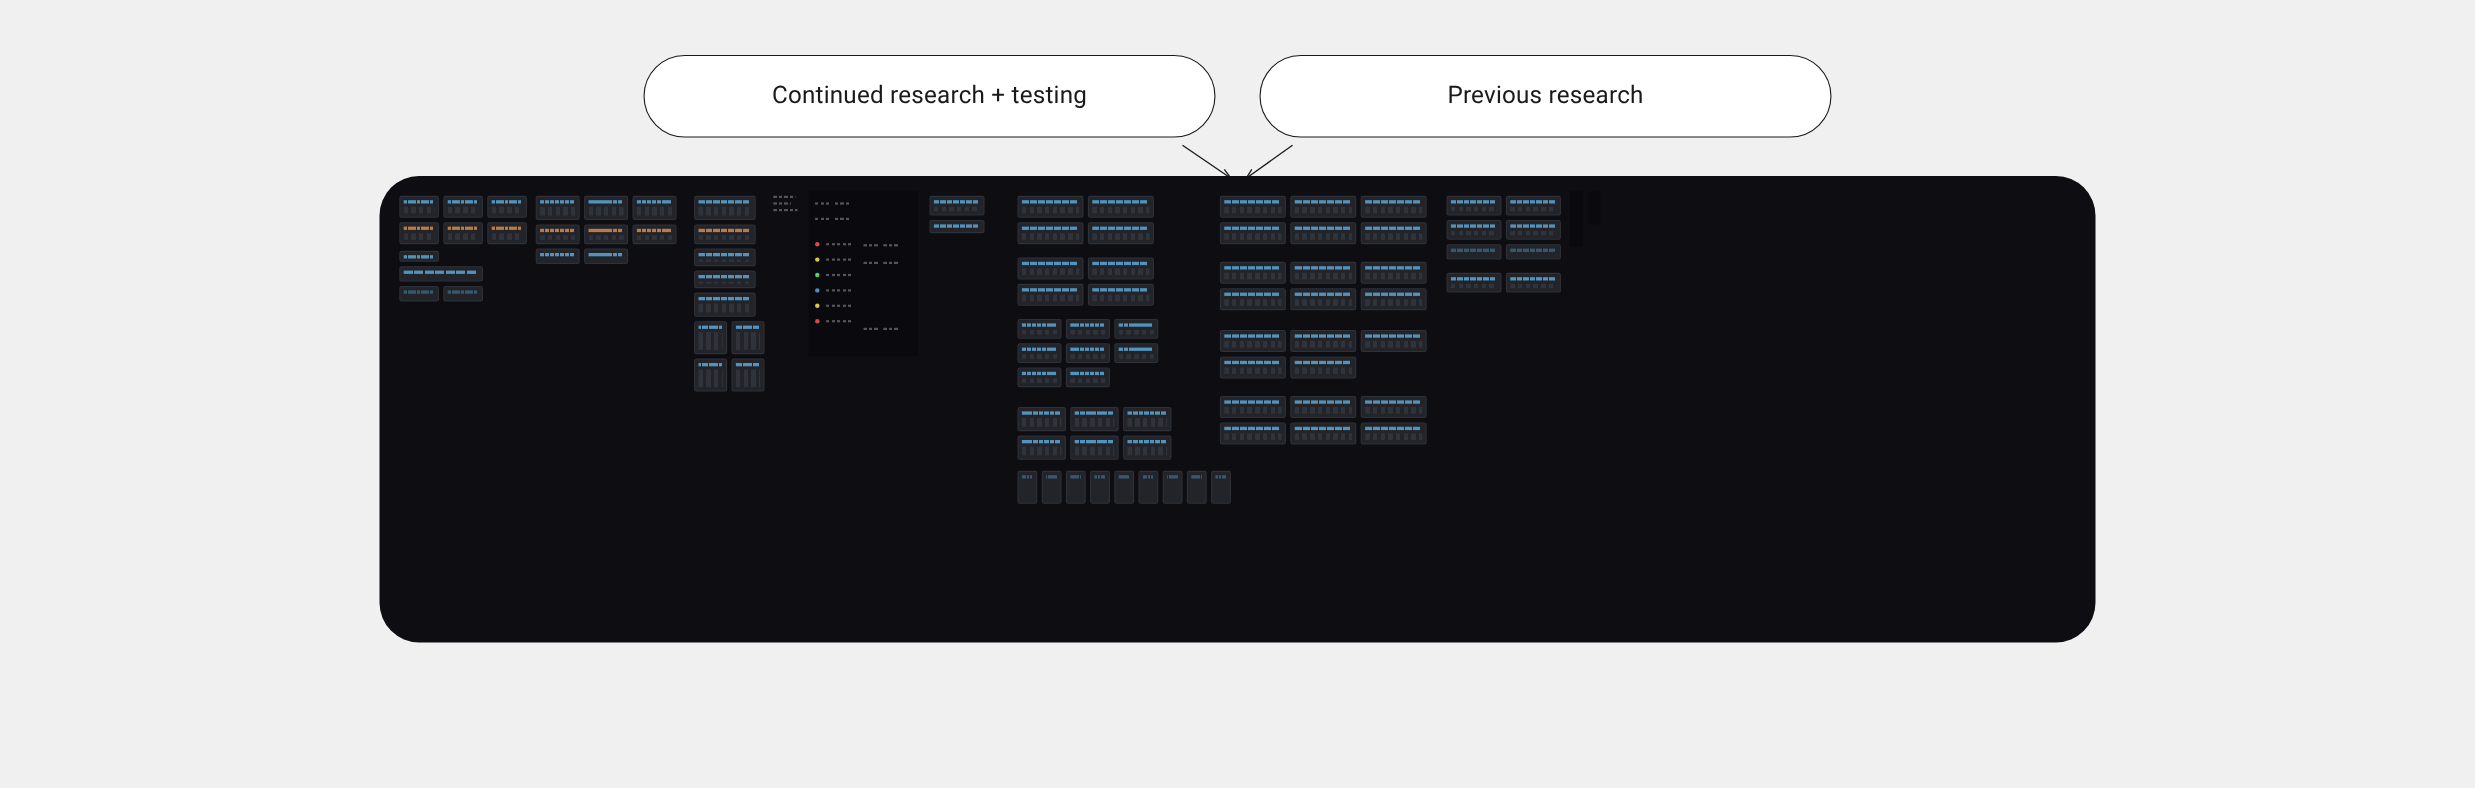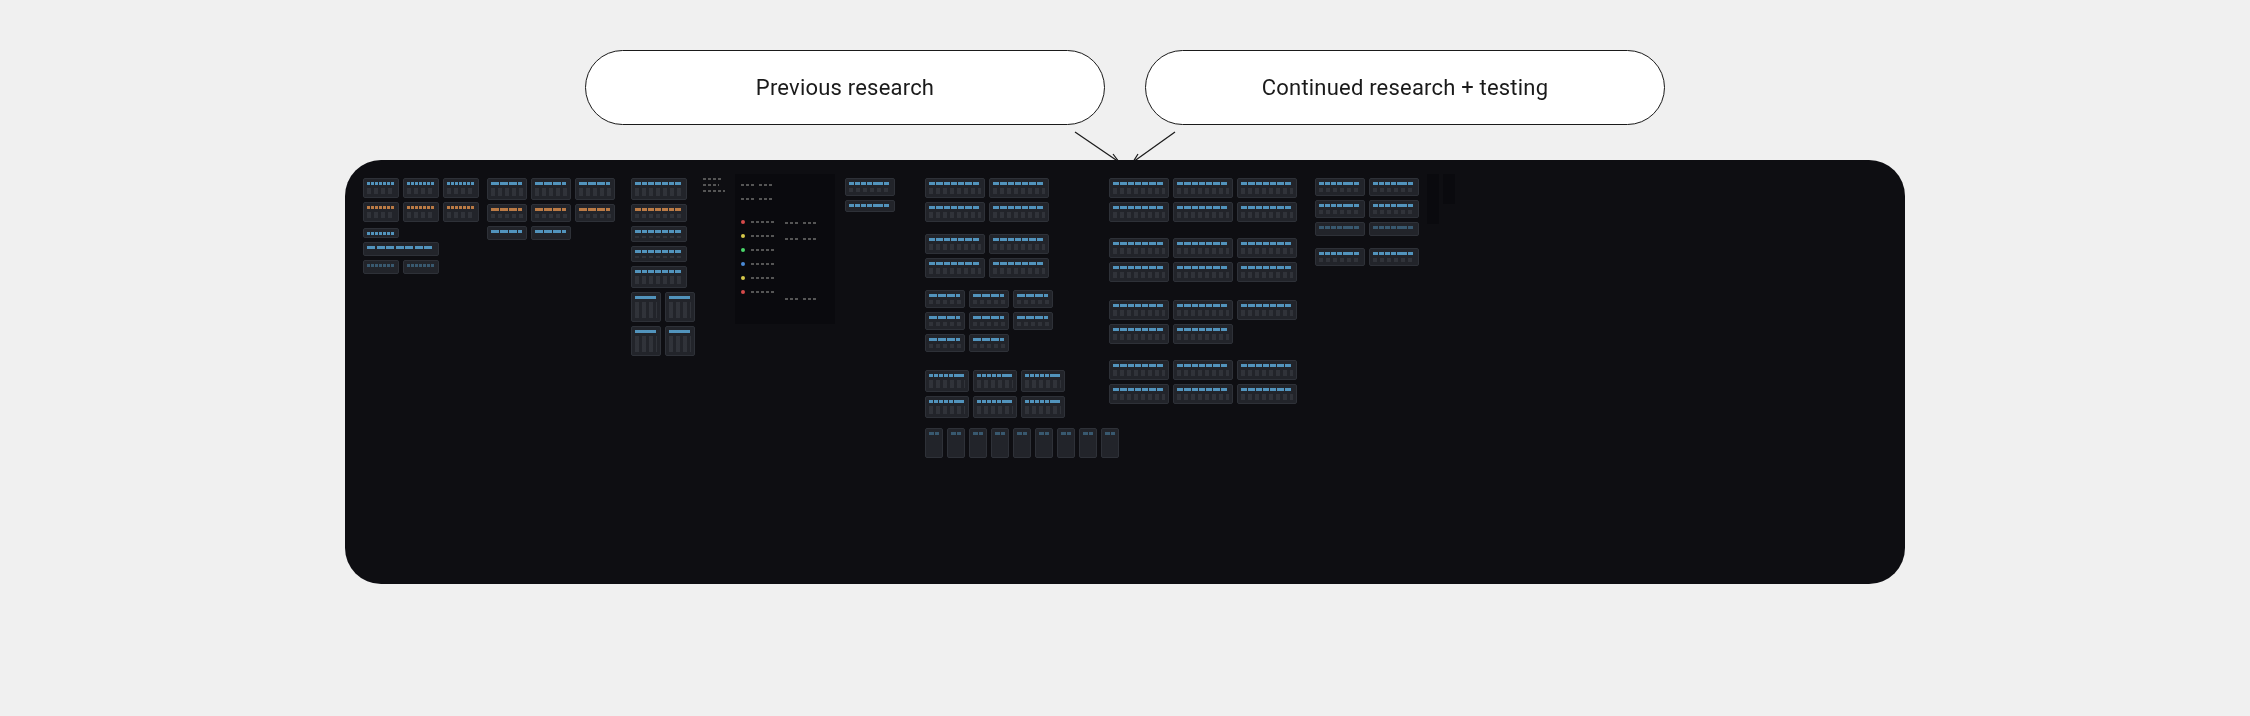--- a/index.html
+++ b/index.html
@@ -108,22 +108,22 @@
   .smalltxt {
     position: absolute;
     background: repeating-linear-gradient(90deg, #555 0 3px, transparent 3px 5px);
     height: 2px;
   }
 </style>
 </head>
 <body>
 
 <div class="labels-row">
+  <div class="pill">Continued research + testing</div>
   <div class="pill">Previous research</div>
-  <div class="pill">Continued research + testing</div>
 </div>
 
 <svg class="arrows" viewBox="0 0 200 40">
   <line x1="50" y1="4" x2="94" y2="34" stroke="#1a1a1a" stroke-width="1.2"></line>
   <polyline points="88,26 94,34 85,34" fill="none" stroke="#1a1a1a" stroke-width="1.2"></polyline>
   <line x1="150" y1="4" x2="108" y2="34" stroke="#1a1a1a" stroke-width="1.2"></line>
   <polyline points="115,34 108,34 113,26" fill="none" stroke="#1a1a1a" stroke-width="1.2"></polyline>
 </svg>
 
 <div class="canvas-wrap">

